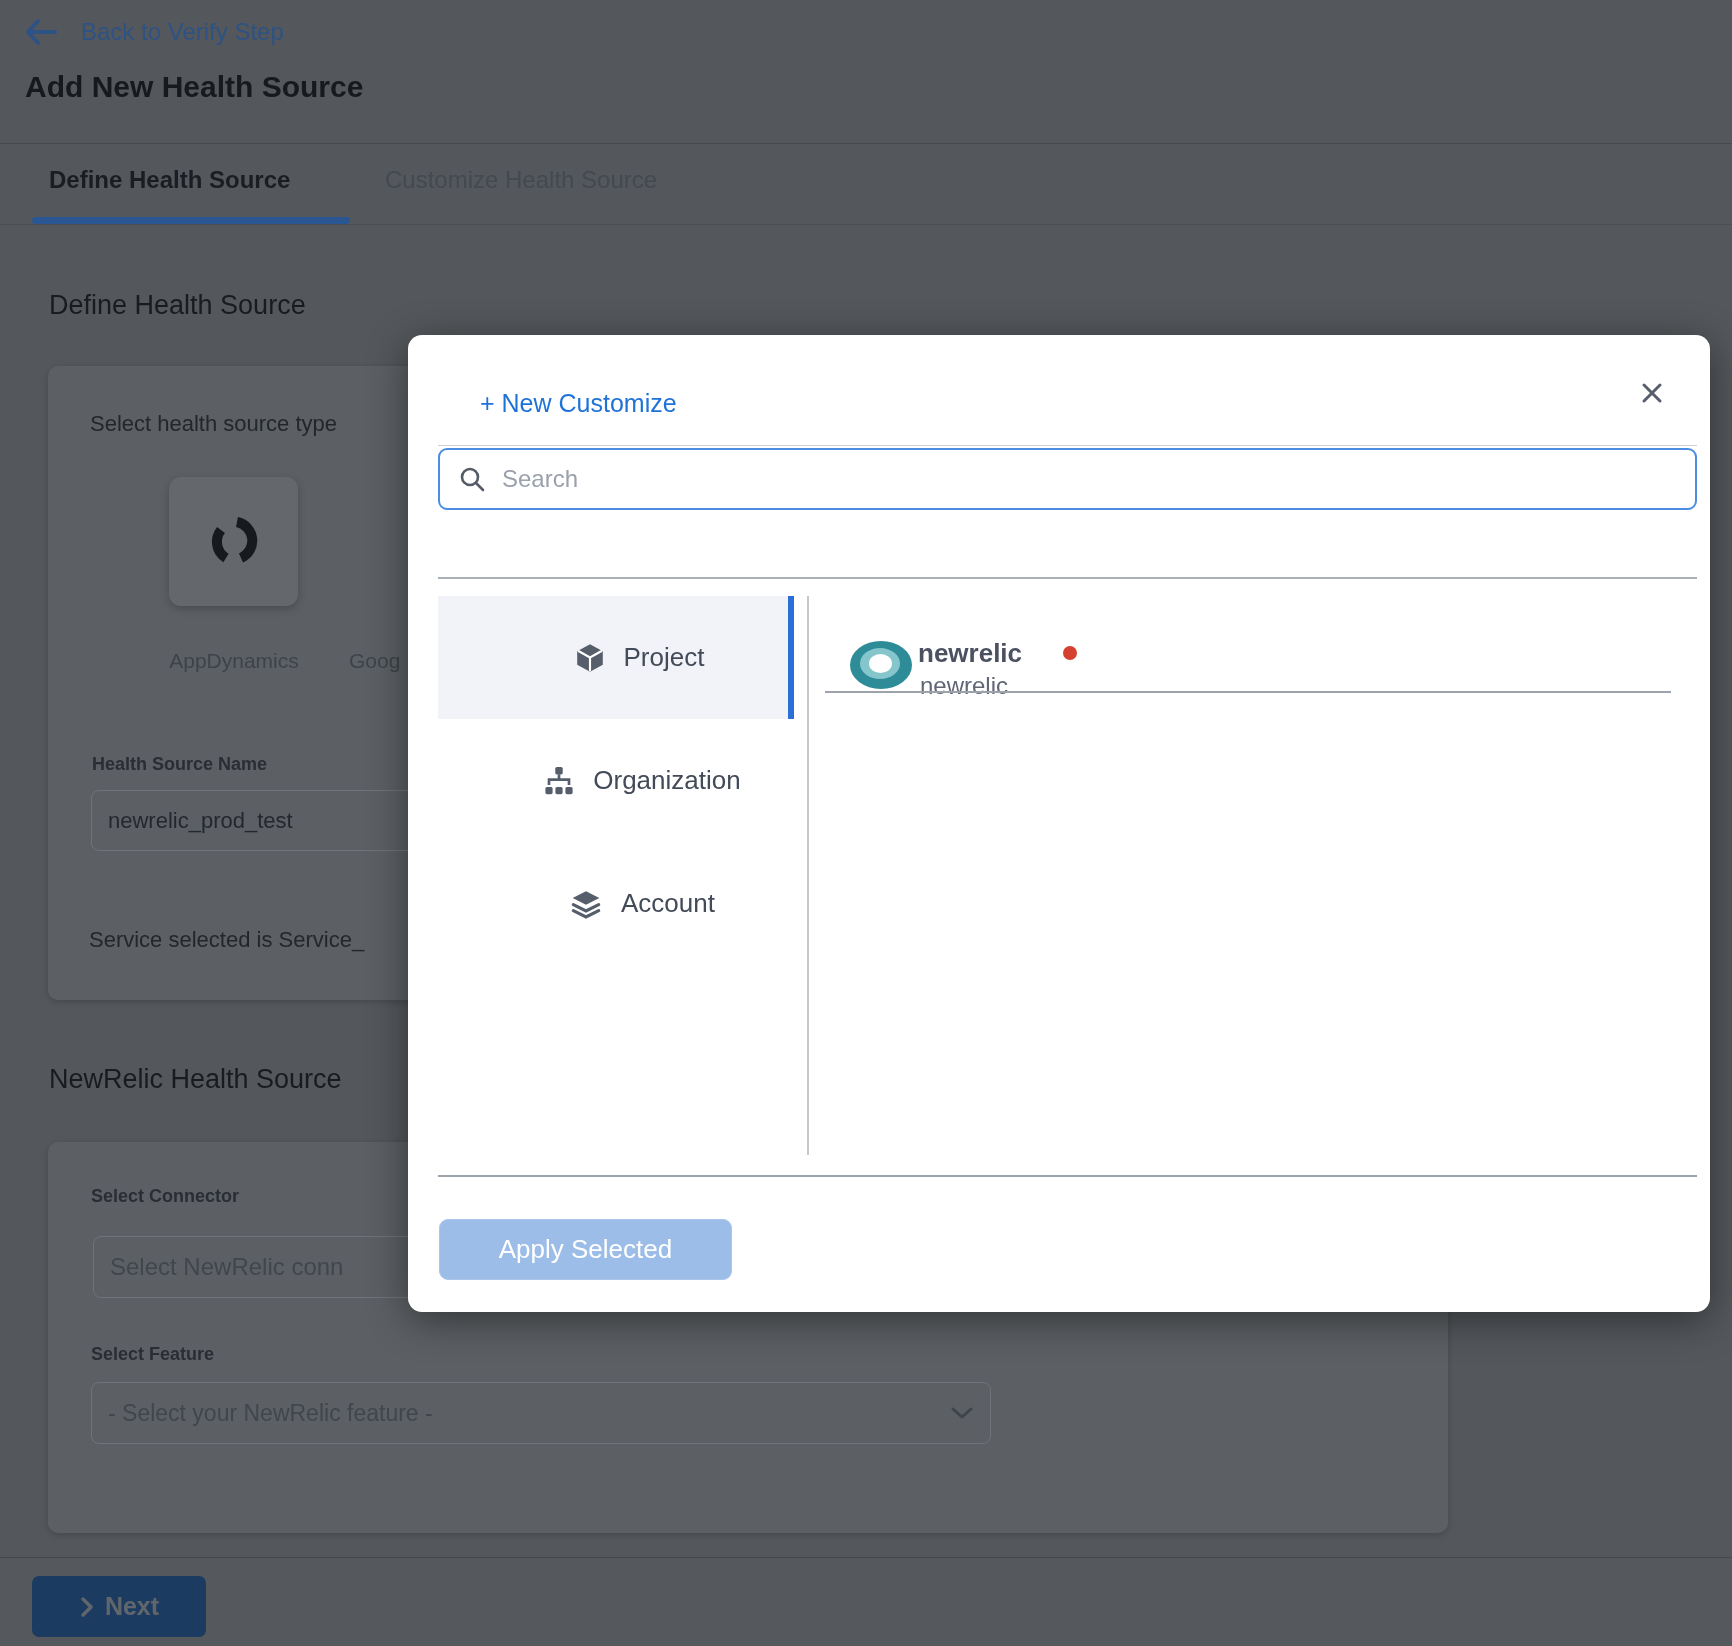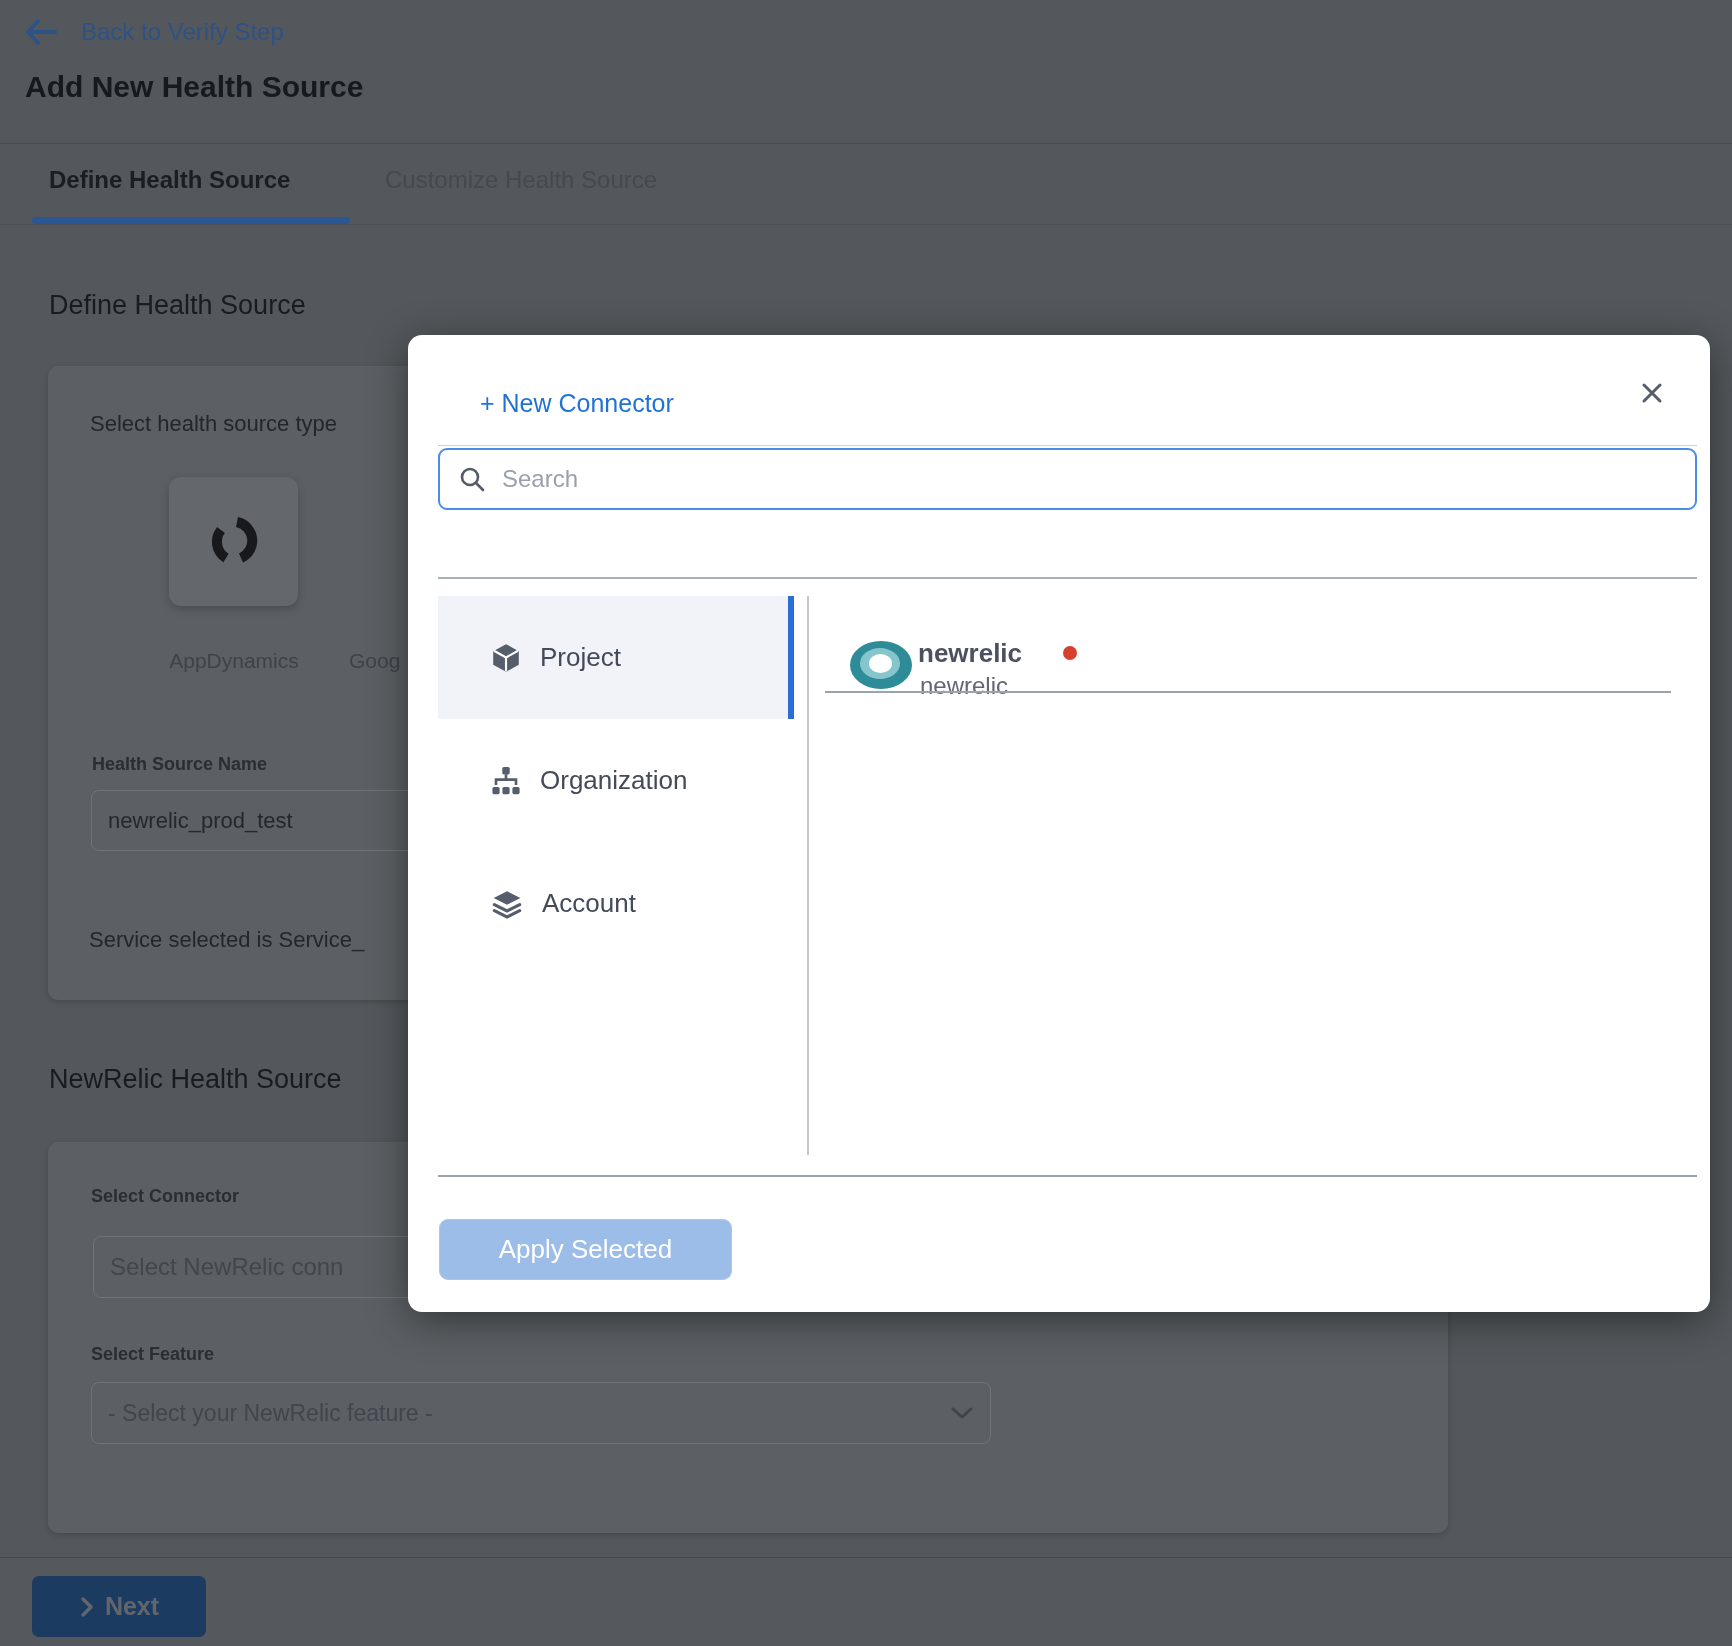--- a/index.html
+++ b/index.html
@@ -36,21 +36,21 @@
     align-items:center;justify-content:center;cursor:pointer;}
   .search-wrap{position:absolute;left:30px;top:113px;width:1259px;height:62px;border:2px solid #4a8de2;
     border-radius:9px;box-sizing:border-box;display:flex;align-items:center;background:#fff;}
   .search-wrap input{border:none;outline:none;flex:1;font-family:"Liberation Sans", sans-serif;
     font-size:24px;color:#3c424c;background:transparent;}
   .search-wrap input::placeholder{color:#9aa1ab;opacity:1;}
   .m-sep{position:absolute;background:#aab0b7;height:1.5px;}
   .m-sep-soft{position:absolute;background:#ccd1d7;height:1px;}
   .vdiv{position:absolute;background:#c5c9ce;width:1.5px;}
   .scope-item{position:absolute;left:30px;width:356px;height:123px;display:flex;align-items:center;
-    gap:18px;padding-left:52px;box-sizing:border-box;cursor:pointer;font-size:26px;color:#434a58;}
+    gap:18px;padding-left:52px;box-sizing:border-box;cursor:pointer;font-size:26px;color:#434a58;justify-content:center;}
   .scope-active{background:#f2f3f8;border-right:6px solid #2a6fd7;}
   .connector-row{position:absolute;left:417px;top:275px;width:846px;cursor:pointer;}
   .nr-icon{position:absolute;left:25px;top:31px;width:62px;height:48px;}
   .nr-icon .e1{position:absolute;inset:0;background:#2e8c99;border-radius:50%;}
   .nr-icon .e2{position:absolute;left:10px;top:7px;width:40px;height:31px;background:#85c6cc;border-radius:50%;}
   .nr-icon .e3{position:absolute;left:19px;top:13px;width:23px;height:19px;background:#ffffff;border-radius:50%;}
   .nr-name{position:absolute;left:93px;top:28px;font-size:26px;font-weight:700;color:#4b5160;}
   .nr-sub{position:absolute;left:95px;top:62px;font-size:24px;color:#606675;}
   .nr-dot{position:absolute;left:238px;top:36px;width:14px;height:14px;border-radius:50%;background:#d6402f;}
   .apply-btn{position:absolute;left:31px;top:884px;width:293px;height:61px;background:#9dbde9;
@@ -126,21 +126,21 @@
         <svg width="16" height="22" viewBox="0 0 16 22">
           <path d="M4 3 L12 11 L4 19" fill="none" stroke="#61666c" stroke-width="3.5" stroke-linecap="round" stroke-linejoin="round"></path>
         </svg>
       </span>
       <span>Next</span>
     </div>
   </div>
 
   <div class="modal">
 
-    <a class="new-connector">+ New Connector</a>
+    <a class="new-connector">+ New Customize</a>
 
     <div class="close-btn">
       <svg width="26" height="26" viewBox="0 0 26 26">
         <path d="M5 5 L21 21 M21 5 L5 21" stroke="#565d6b" stroke-width="3" stroke-linecap="round"></path>
       </svg>
     </div>
 
     <div class="m-sep-soft" style="left:30px;top:110px;width:1259px;"></div>
 
     <div class="search-wrap">

